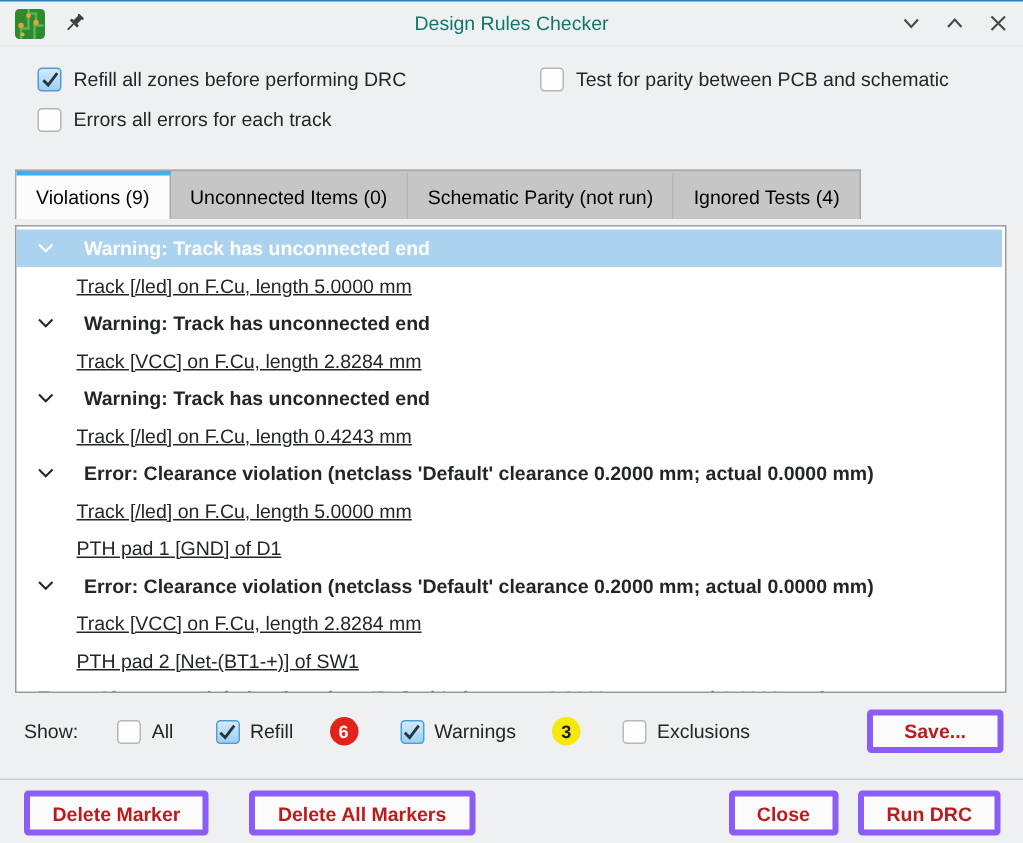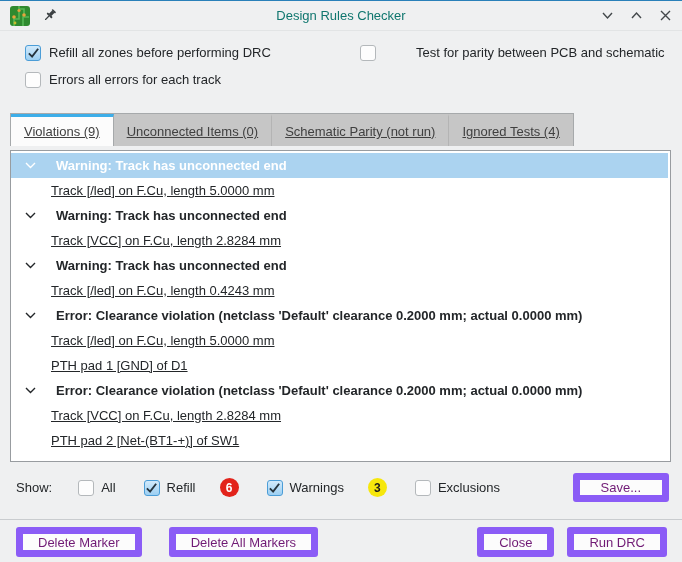--- a/index.html
+++ b/index.html
@@ -16,34 +16,34 @@
               padding:0 10px; border-bottom:1px solid #e2e4e5; }
   .titlebar .title { position:absolute; left:0; right:0; text-align:center;
                      color:#0f766e; pointer-events:none; }
   .tb-left { display:flex; align-items:center; gap:12px; z-index:1; }
   .tb-right { margin-left:auto; display:flex; align-items:center; gap:16px; z-index:1; }
   .tb-btn { color:#43484b; display:flex; align-items:center; cursor:default; }
 
   
   .options { position:relative; padding:8px 25px 0; }
   .opt-row { height:27px; display:flex; align-items:center; }
-  .opt-abs { position:absolute; left:360px; top:8px; height:27px; display:flex; align-items:center;gap:32px; }
+  .opt-abs { position:absolute; left:360px; top:8px; height:27px; display:flex; align-items:center; }
 
   .cb { width:16px; height:16px; border-radius:3px; margin-right:8px; flex:0 0 16px;
         display:flex; align-items:center; justify-content:center; }
   .cb.unchecked { background:#fdfdfd; border:1px solid #b4b8bb; }
   .cb.checked   { background:linear-gradient(#d2eafb,#9c Cff2); }
   .cb.checked   { background:linear-gradient(#d2eafb,#9ccff2); border:1px solid #4b9dd7; color:#26343e; }
 
   
   .tabstrip { position:absolute; left:10px; top:112px; height:33px;
               display:flex; align-items:stretch;
               background:#c6c6c6; border:1px solid #a6a9ab; border-bottom:none; }
-  .tab { padding:0 13px; display:flex; align-items:center; color:#404040;
-         border-right:1px solid #b4b4b4; border-top:3px solid transparent;text-decoration:underline; }
+  .tab { padding:0 13px; display:flex; align-items:center; color:#000000;
+         border-right:1px solid #b4b4b4; border-top:3px solid transparent; }
   .tab:last-child { border-right:none; }
   .tab.active { background:#fcfcfc; border-top:3px solid #3daee9; border-right:1px solid #a6a9ab; }
 
   
   .list { position:absolute; left:10px; right:11px; top:149px; height:312px;
           background:#ffffff; border:1px solid #989ca0; overflow:hidden; padding-top:2px; }
   .row { height:25px; display:flex; align-items:center; white-space:nowrap; }
   .row.group { font-weight:bold; padding-left:14px; gap:20px; }
   .row.child { padding-left:40px;text-decoration:underline; }
   .row.selected { background:#abd3f0; color:#ffffff; margin-right:2px; }
@@ -56,23 +56,23 @@
   .filter { display:flex; align-items:center; margin-right:14px; }
   .filter .cb { margin-right:7px; }
   .badge { width:19px; height:19px; border-radius:50%; margin-left:10px;
            display:flex; align-items:center; justify-content:center;
            font-weight:bold; font-size:12px; }
   .badge.error { background:#e2231b; color:#ffffff; }
   .badge.warn  { background:#f6e70c; color:#1b1b1b; }
   .gap-lg { margin-right:28px; }
 
   
-  .btn { background:#fcfcfc; border:7px solid #8b5cf6; border-radius:3px;
+  .btn { background:#fcfcfc; border:4px solid #8b5cf6; border-radius:3px;
          height:30px; padding:0 15px; display:inline-flex; align-items:center;
-         justify-content:center; color:#701a75; font-size:13px; }
+         justify-content:center; color:#b91c1c; font-size:13px;font-weight:bold; }
   .save-btn { margin-left:auto; height:29px; padding:0 21px; }
 
   .separator { position:absolute; left:0; right:0; top:518px; border-top:1px solid #c9cccf; }
 
   .footer { position:absolute; left:16px; right:15px; top:526px; display:flex; gap:27px; }
   .footer .right { margin-left:auto; display:flex; gap:13px; }
 </style>
 </head>
 <body>
 

